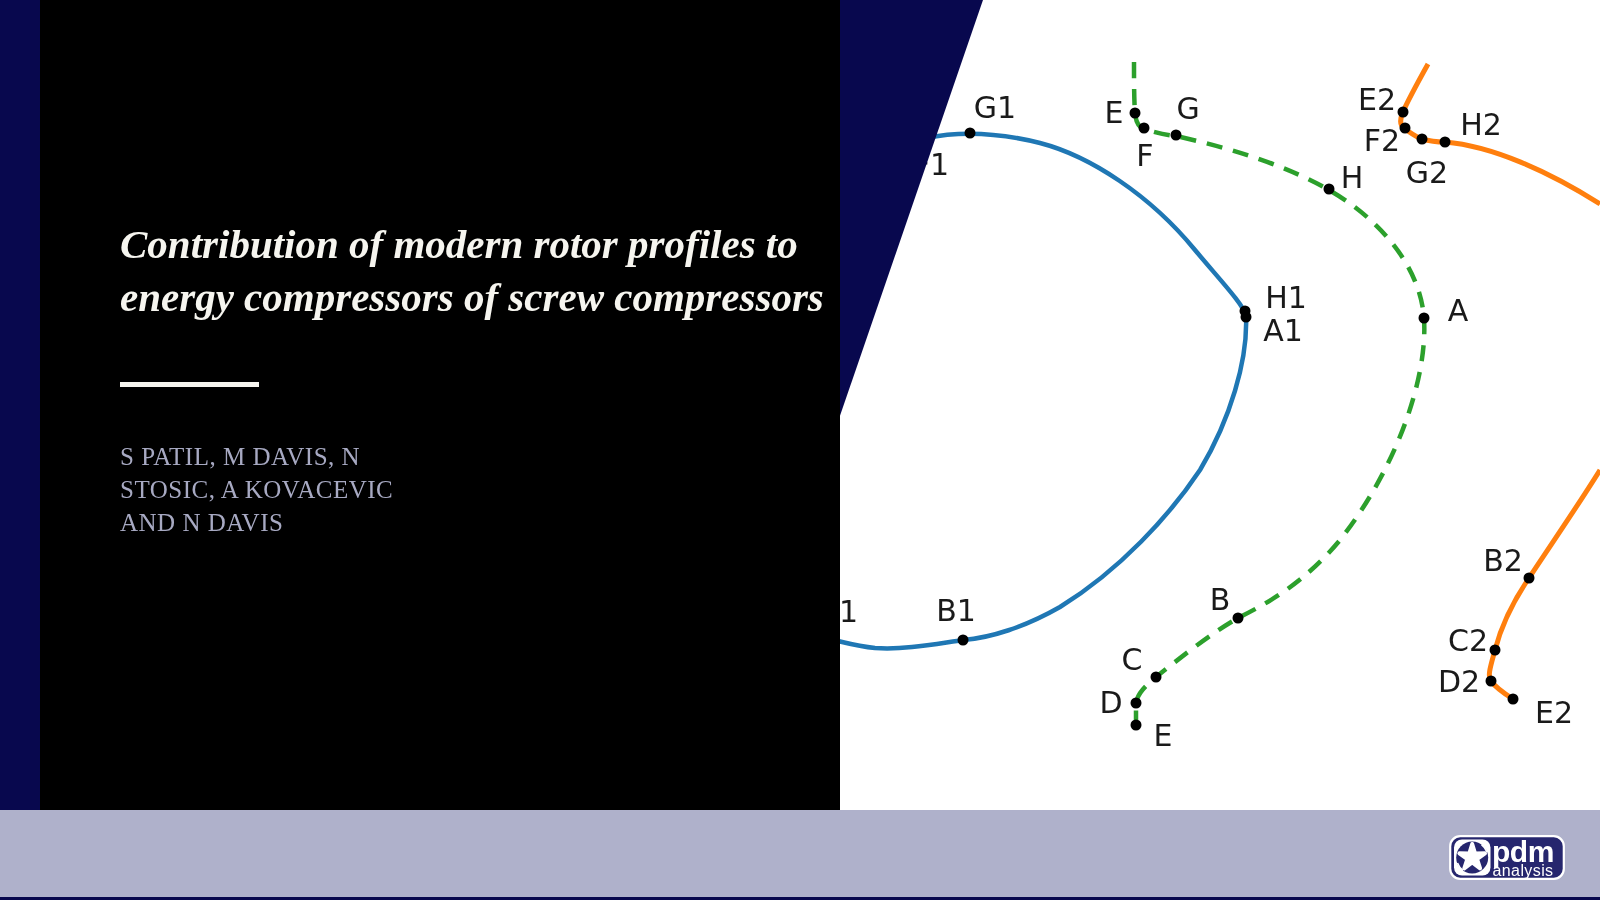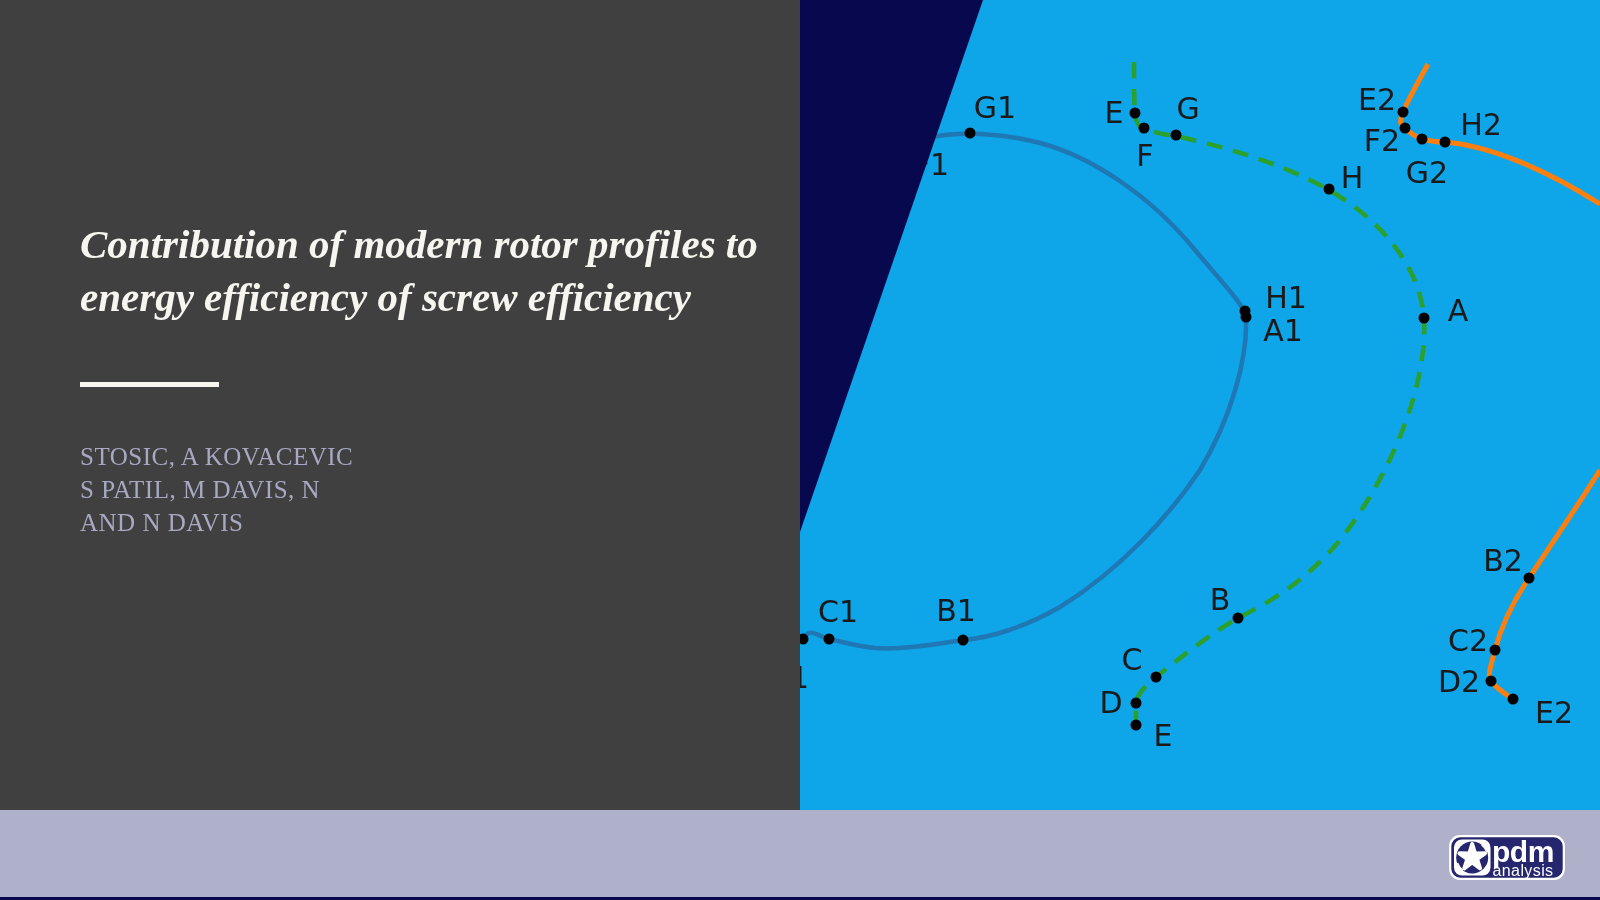--- a/index.html
+++ b/index.html
@@ -16,21 +16,21 @@
   .footer-band{position:absolute;left:0;top:810px;width:1600px;height:87px;}
   .footer-strip{position:absolute;left:0;top:897px;width:1600px;height:3px;}
   .logo{position:absolute;left:1449px;top:835px;width:116px;height:45px;}
   .logo text{font-family:"Liberation Sans",sans-serif;fill:#ffffff;}
 </style>
 </head>
 <body>
 
 <div class="slide">
 
-  <div class="plot" style="background-color: #0ea5e9; text-decoration: underline;">
+  <div class="plot" style="background-color: #ffffff; text-decoration: underline;">
     <svg id="plot-svg" width="800" height="810" viewBox="800 0 800 810">
         <path d="M 926,138 C 960,131 1000,133 1040,143 C 1090,156 1150,195 1195,250 C 1220,280 1244,305 1246,316 C 1248,360 1230,420 1200,470 C 1170,515 1120,570 1060,607 C 1025,627 990,638 963,640 C 935,644 905,650 875,648 C 855,646 840,641 829,639 C 820,637 814,631 809,633 C 805,635 802,637 803,640" fill="none" stroke="#1f77b4" stroke-width="4.5" stroke-linecap="butt"></path>
         <path d="M 1134,62 C 1134,80 1134,98 1135,113 C 1136,122 1138,127 1144,129 C 1154,132 1165,135 1176,136 C 1230,148 1285,165 1329,190 C 1378,218 1420,265 1424,318 C 1428,380 1395,470 1340,540 C 1305,582 1270,602 1238,618 C 1210,634 1180,658 1156,677 C 1147,685 1138,692 1136,703 L 1136,725" fill="none" stroke="#2ca02c" stroke-width="4.5" stroke-dasharray="16 11" stroke-linecap="butt"></path>
         <path d="M 1428,64 C 1418,82 1408,100 1403,112 C 1399,121 1400,126 1405,129 C 1411,133 1416,137 1422,139 C 1429,141 1437,142 1445,142 C 1492,146 1548,171 1600,204" fill="none" stroke="#ff7f0e" stroke-width="5" stroke-linecap="butt"></path>
         <path d="M 1600,470 C 1577,507 1550,546 1529,578 C 1512,603 1501,627 1495,650 C 1491,665 1487,676 1491,681 C 1496,688 1505,694 1513,699" fill="none" stroke="#ff7f0e" stroke-width="5" stroke-linecap="butt"></path>
         <circle cx="970" cy="133" r="5.5" fill="#000000"></circle>
         <text x="995" y="107" text-anchor="middle" dominant-baseline="central" fill="#1a1a1a" font-size="30" font-family="&quot;DejaVu Sans&quot;, sans-serif">G1</text>
         <text x="931" y="164" text-anchor="middle" dominant-baseline="central" fill="#1a1a1a" font-size="30" font-family="&quot;DejaVu Sans&quot;, sans-serif">F1</text>
         <circle cx="1245" cy="311" r="5.5" fill="#000000"></circle>
         <text x="1286" y="297" text-anchor="middle" dominant-baseline="central" fill="#1a1a1a" font-size="30" font-family="&quot;DejaVu Sans&quot;, sans-serif">H1</text>
@@ -76,29 +76,29 @@
         <text x="1459" y="681" text-anchor="middle" dominant-baseline="central" fill="#1a1a1a" font-size="30" font-family="&quot;DejaVu Sans&quot;, sans-serif">D2</text>
         <circle cx="1513" cy="699" r="5.5" fill="#000000"></circle>
         <text x="1554" y="712" text-anchor="middle" dominant-baseline="central" fill="#1a1a1a" font-size="30" font-family="&quot;DejaVu Sans&quot;, sans-serif">E2</text>
       </svg>
   </div>
 
   <svg class="wedge" viewBox="0 0 184 533">
     <polygon points="0,0 183,0 0,532" style="fill: rgb(8, 8, 78);"></polygon>
   </svg>
 
-  <div class="left-panel" style="background-color: #404040;">
+  <div class="left-panel" style="background-color: #000000; margin-left: 40px;">
     <h1 class="title">
       <span>Contribution of modern rotor profiles to</span><br>
-      <span>energy efficiency of screw efficiency</span>
+      <span>energy compressors of screw compressors</span>
     </h1>
     <div class="divider" style="background-color: rgb(246, 245, 239);"></div>
     <div class="authors">
+      <div>S PATIL, M DAVIS, N</div>
       <div>STOSIC, A KOVACEVIC</div>
-      <div>S PATIL, M DAVIS, N</div>
       <div>AND N DAVIS</div>
     </div>
   </div>
 
   <div class="footer-band" style="background-color: rgb(175, 177, 203);"></div>
   <div class="footer-strip" style="background-color: rgb(8, 8, 78);"></div>
 
   <svg class="logo" viewBox="0 0 116 45">
     <rect x="1.2" y="1.2" width="113.6" height="42.6" rx="10" stroke="#ffffff" stroke-width="2.2" style="fill: rgb(38, 38, 110);"></rect>
     <rect x="5" y="4.5" width="36.5" height="36" rx="8" fill="#ffffff"></rect>

